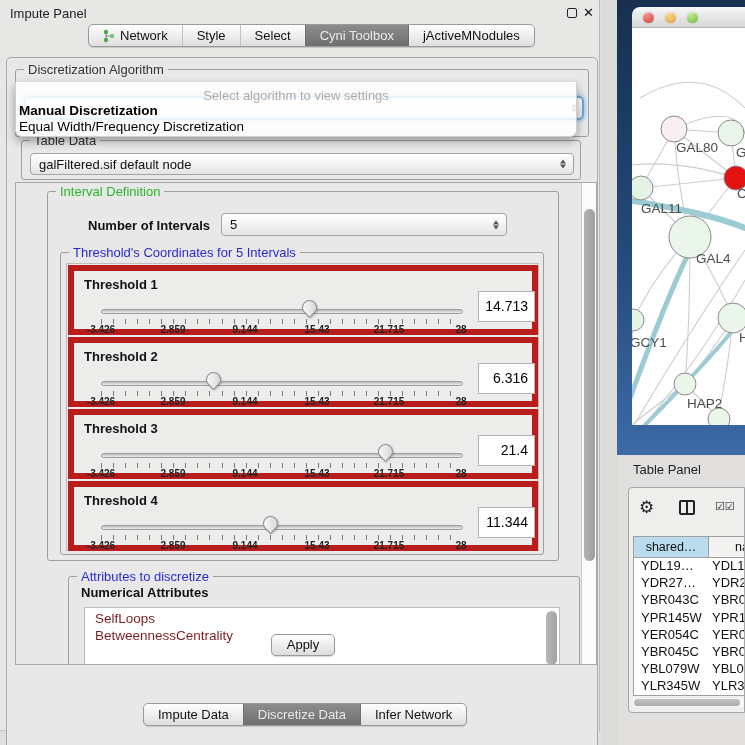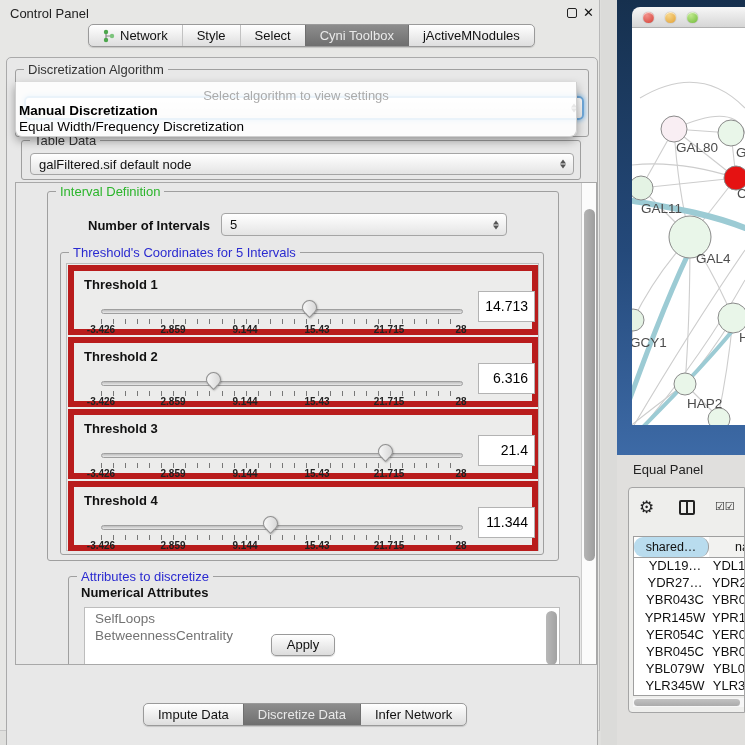--- a/index.html
+++ b/index.html
@@ -70,21 +70,21 @@
   .slider-track { position:absolute; left:27px; top:38px; width:362px; height:5px; border:1px solid #9f9f9f; border-radius:3px; background:linear-gradient(#bdbdbd,#e9e9e9); }
   .slider-thumb { position:absolute; top:29px; width:15px; height:15px; background:linear-gradient(135deg,#fdfdfd,#d2d2d2); border:1px solid #8f8f8f; border-radius:50% 50% 50% 0; transform:rotate(-45deg); box-shadow:0 1px 2px rgba(0,0,0,0.3); }
   .slider-ticks { position:absolute; left:27px; top:48px; width:362px; height:5px; background:repeating-linear-gradient(to right,#777 0 1px,transparent 1px 12.05px); }
   .tick-labels { position:absolute; left:0; top:53px; width:470px; height:13px; }
   .tick-label { position:absolute; transform:translateX(-50%); font-size:10px; font-weight:bold; color:#222; white-space:nowrap; }
   .thr-value { position:absolute; left:404px; top:20px; width:57px; height:31px; background:#ffffff; border:1px solid #b3b3b3; font-size:14px; color:#000; text-align:right; padding:6px 6px 0 0; }
 
   #attrs-group { left:31px; top:393px; width:512px; height:120px;margin-left:21px; }
   #num-attrs-label { position:absolute; left:12px; top:8px; font-size:13px; font-weight:bold; color:#111; }
   #attrs-list { position:absolute; left:15px; top:30px; width:476px; height:60px; background:#ffffff; border:1px solid #bdbdbd; overflow:hidden; padding:3px 0 0 10px; }
-  .attr-item { font-size:13.5px; color:#737373; line-height:16.5px; white-space:nowrap; }
+  .attr-item { font-size:13.5px; color:#7f1d1d; line-height:16.5px; white-space:nowrap; }
   #attrs-scroll { position:absolute; right:2px; top:3px; width:11px; height:54px; border-radius:6px; background:linear-gradient(to right,#b8b8b8,#a2a2a2); }
 
   #apply-btn { position:absolute; left:264px; top:576px; width:64px; height:22px; border:1px solid #9a9a9a; border-radius:5px; background:linear-gradient(#ffffff,#dcdcdc); font-size:13px; color:#111; text-align:center; line-height:20px; box-shadow:0 1px 1px rgba(0,0,0,0.15); }
 
   
   #gap-strip { position:absolute; left:601px; top:0; width:16px; height:745px; background:#dbdbd9; }
 
   
   #network-window { position:absolute; left:617px; top:0; width:128px; height:455px; background:linear-gradient(#16304e 0%,#24497a 55%,#3d6aa6 100%); }
   #net-titlebar { position:absolute; left:15px; top:7px; width:113px; height:21px; background:linear-gradient(#f7f7f7,#d6d6d6); border-radius:8px 0 0 0; border-bottom:1px solid #b0b0b0; }
@@ -99,41 +99,41 @@
   #tp-title { position:absolute; left:16px; top:7px; font-size:13px; color:#222; }
   #tp-box { position:absolute; left:11px; top:32px; width:117px; height:226px; border:1px solid #a5a5a5; border-radius:4px 0 0 4px; background:#eeeeec; overflow:hidden; }
   #tp-toolbar { position:absolute; left:0; top:0; width:100%; height:40px; }
   #tp-gear { position:absolute; left:10px; top:9px; font-size:17px; color:#222; }
   #tp-colicon { position:absolute; left:50px; top:12px; width:16px; height:15px; border:2px solid #222; border-radius:2px; }
   #tp-colicon:before { content:""; position:absolute; left:5px; top:0; width:2px; height:11px; background:#222; }
   #tp-checks { position:absolute; left:86px; top:12px; font-size:11px; color:#222; letter-spacing:0px; }
   #tp-table { position:absolute; left:4px; top:48px; width:113px; height:160px; border:1px solid #9f9f9f; border-right:none; background:#ffffff; overflow:hidden; }
   .tp-hrow { display:flex; height:21px; border-bottom:1px solid #9f9f9f; }
   .tp-hcell { font-size:12.5px; color:#111; display:flex; align-items:center; justify-content:center; overflow:hidden; white-space:nowrap; }
-  .tp-hcell.c1 { width:75px; background:#b9dcee; border-right:1px solid #9f9f9f;border-radius:9px; }
+  .tp-hcell.c1 { width:75px; background:#b9dcee; border-right:1px solid #9f9f9f; }
   .tp-hcell.c2 { flex:1; background:#f2f2f0; justify-content:flex-start; padding-left:26px; }
-  .tp-row { display:flex; height:17.2px;text-align:center; }
+  .tp-row { display:flex; height:17.2px; }
   .tp-cell { font-size:13px; color:#111; white-space:nowrap; overflow:hidden; }
   .tp-cell.c1 { width:75px; padding-left:7px; }
   .tp-cell.c2 { flex:1; padding-left:3px; }
   #tp-hscroll { position:absolute; left:4px; top:210px; width:113px; height:9px; background:#f6f6f6; }
   #tp-hthumb { position:absolute; left:1px; top:1px; width:106px; height:7px; border-radius:4px; background:linear-gradient(#c2c2c2,#ababab); }
 
   
   .edge { fill:none; stroke:#cdcdcd; stroke-width:1.1; }
   .tedge { fill:none; stroke:#9ccbd4; stroke-linecap:round; }
   .node { stroke:#8a8a8a; stroke-width:1; }
   .nlabel { font-family:"Liberation Sans",sans-serif; font-size:13.5px; fill:#4d4d4d; }
 </style>
 </head>
 <body>
 
 <div id="control-window">
   <div class="cp-titlebar">
-    <span class="cp-title">Control Panel</span>
+    <span class="cp-title">Impute Panel</span>
     <span class="cp-float"></span>
     <span class="cp-close">✕</span>
   </div>
 
   <div class="seg-control" id="top-tabs">
     <div class="seg">
       <span class="net-icon">
         <svg width="12" height="14" viewBox="0 0 12 14">
           <line x1="3" y1="3" x2="3" y2="11" stroke="#8a8a8a" stroke-width="1.2"></line>
           <line x1="3" y1="7" x2="9" y2="7" stroke="#8a8a8a" stroke-width="1.2"></line>
@@ -356,21 +356,21 @@
       <text class="nlabel" x="641" y="213">GAL11</text>
       <text class="nlabel" x="696" y="263">GAL4</text>
       <text class="nlabel" x="630" y="347">GCY1</text>
       <text class="nlabel" x="739" y="342">H</text>
       <text class="nlabel" x="687" y="408">HAP2</text>
     </svg>
   </div>
 </div>
 
 <div id="right-lower">
-  <span id="tp-title">Equal Panel</span>
+  <span id="tp-title">Table Panel</span>
   <div id="tp-box">
     <div id="tp-toolbar">
       <span id="tp-gear">⚙</span>
       <span id="tp-colicon"></span>
       <span id="tp-checks">☑☑</span>
     </div>
     <div id="tp-table">
       <div class="tp-hrow">
         <div class="tp-hcell c1">shared…</div>
         <div class="tp-hcell c2">na</div>

